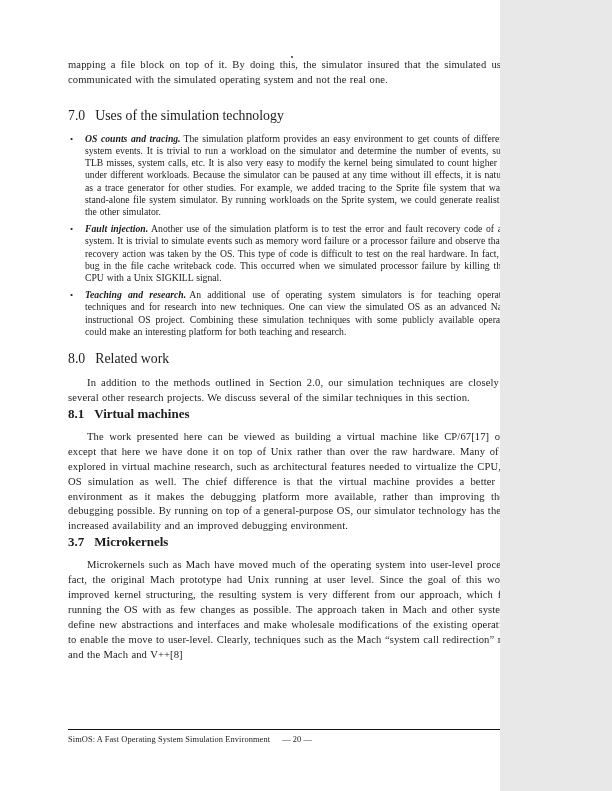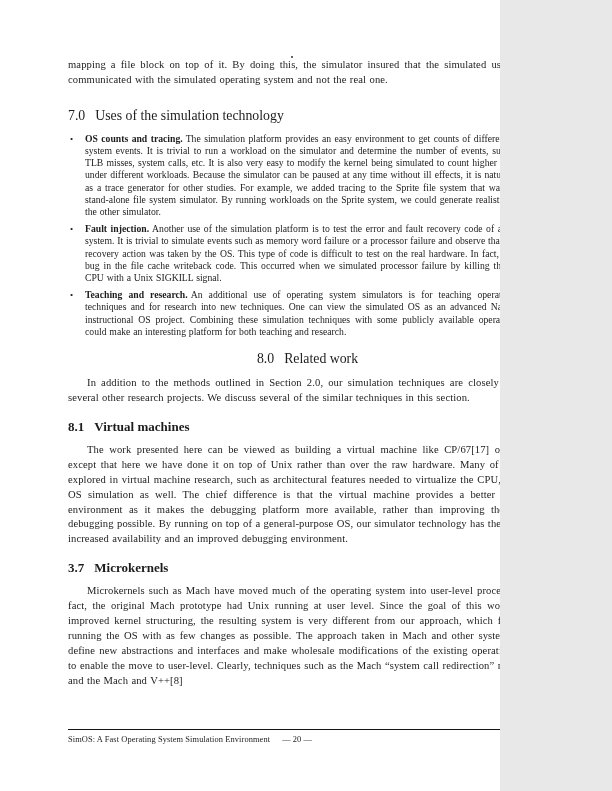--- a/index.html
+++ b/index.html
@@ -29,21 +29,20 @@
   .indent { text-indent: 19px; }
   .h-major {
     font-size: 13.8px;
     font-weight: normal;
     margin-top: 20px;
     margin-bottom: 9px;
   }
   .h-minor {
     font-size: 13px;
     font-weight: bold;
-    margin-top: 13px;
     margin-bottom: 8px;
   }
   .h-num { margin-right: 10px; }
   .bullet-list {
     list-style: none;
     margin-top: 5px;
   }
   .bullet-item {
     position: relative;
     padding-left: 17px;
@@ -54,20 +53,21 @@
     margin-bottom: 5px;
   }
   .bullet-marker {
     position: absolute;
     left: 2px;
     top: 0;
     font-size: 9px;
   }
   .bullet-label {
     font-weight: bold;
+    font-style: italic;
     margin-right: 3px;
   }
   .footer {
     position: absolute;
     left: 68px;
     width: 479px;
     top: 729px;
   }
   .footer-rule {
     width: 100%;
@@ -124,21 +124,21 @@
       <li class="bullet-item">
         <span class="bullet-marker">•</span>
         <span class="bullet-label">Fault injection.</span><span>Another use of the simulation platform is to test the error and fault recovery code of an operating system. It is trivial to simulate events such as memory word failure or a processor failure and observe that the correct recovery action was taken by the OS. This type of code is difficult to test on the real hardware. In fact, we found a bug in the file cache writeback code. This occurred when we simulated processor failure by killing the simulated CPU with a Unix SIGKILL signal.</span>
       </li>
       <li class="bullet-item">
         <span class="bullet-marker">•</span>
         <span class="bullet-label">Teaching and research.</span><span>An additional use of operating system simulators is for teaching operating system techniques and for research into new techniques. One can view the simulated OS as an advanced Nachos[3], an instructional OS project. Combining these simulation techniques with some publicly available operating system could make an interesting platform for both teaching and research.</span>
       </li>
     </ul>
 
-    <h2 class="h-major" style="margin-top:13px;text-align:center;">
+    <h2 class="h-major" style="margin-top:13px;">
       <span class="h-num">8.0</span><span>Related work</span>
     </h2>
 
     <p class="body-para indent">In addition to the methods outlined in Section 2.0, our simulation techniques are closely related to several other research projects. We discuss several of the similar techniques in this section.</p>
 
     <h3 class="h-minor">
       <span class="h-num">8.1</span><span>Virtual machines</span>
     </h3>
 
     <p class="body-para indent">The work presented here can be viewed as building a virtual machine like CP/67[17] or VM[21], except that here we have done it on top of Unix rather than over the raw hardware. Many of the issues explored in virtual machine research, such as architectural features needed to virtualize the CPU, pertain to OS simulation as well. The chief difference is that the virtual machine provides a better debugging environment as it makes the debugging platform more available, rather than improving the level of debugging possible. By running on top of a general-purpose OS, our simulator technology has the benefit of increased availability and an improved debugging environment.</p>

